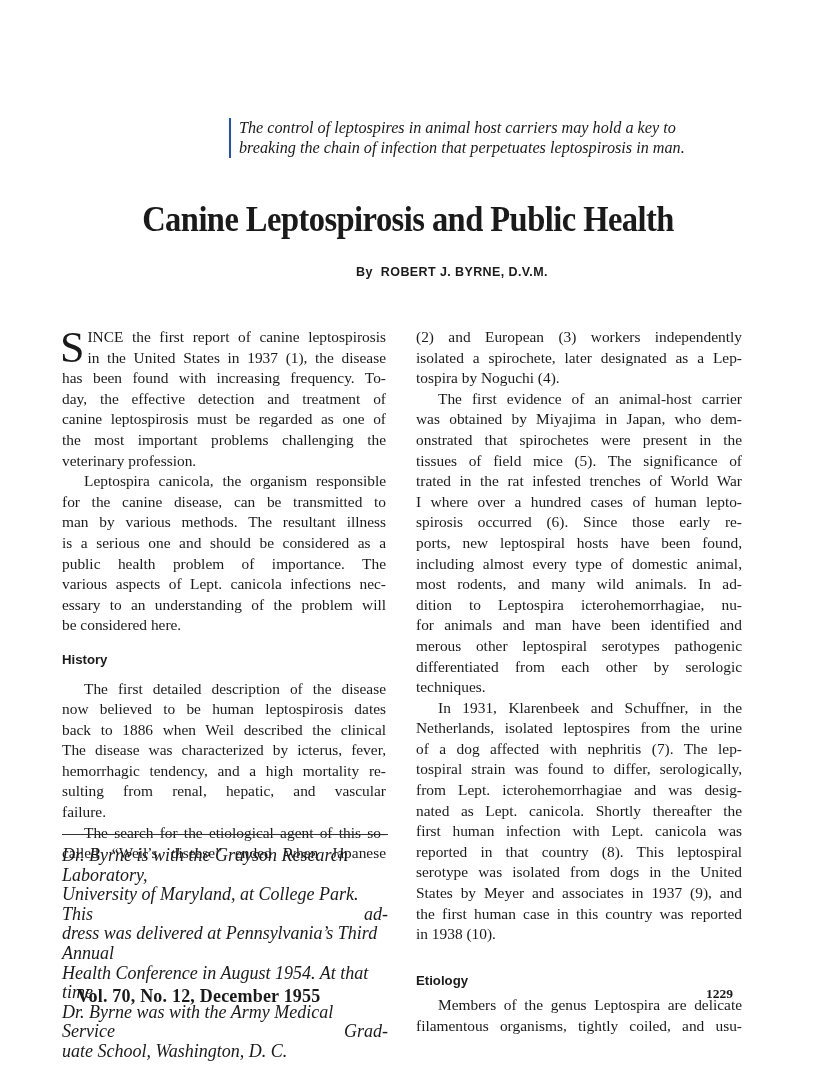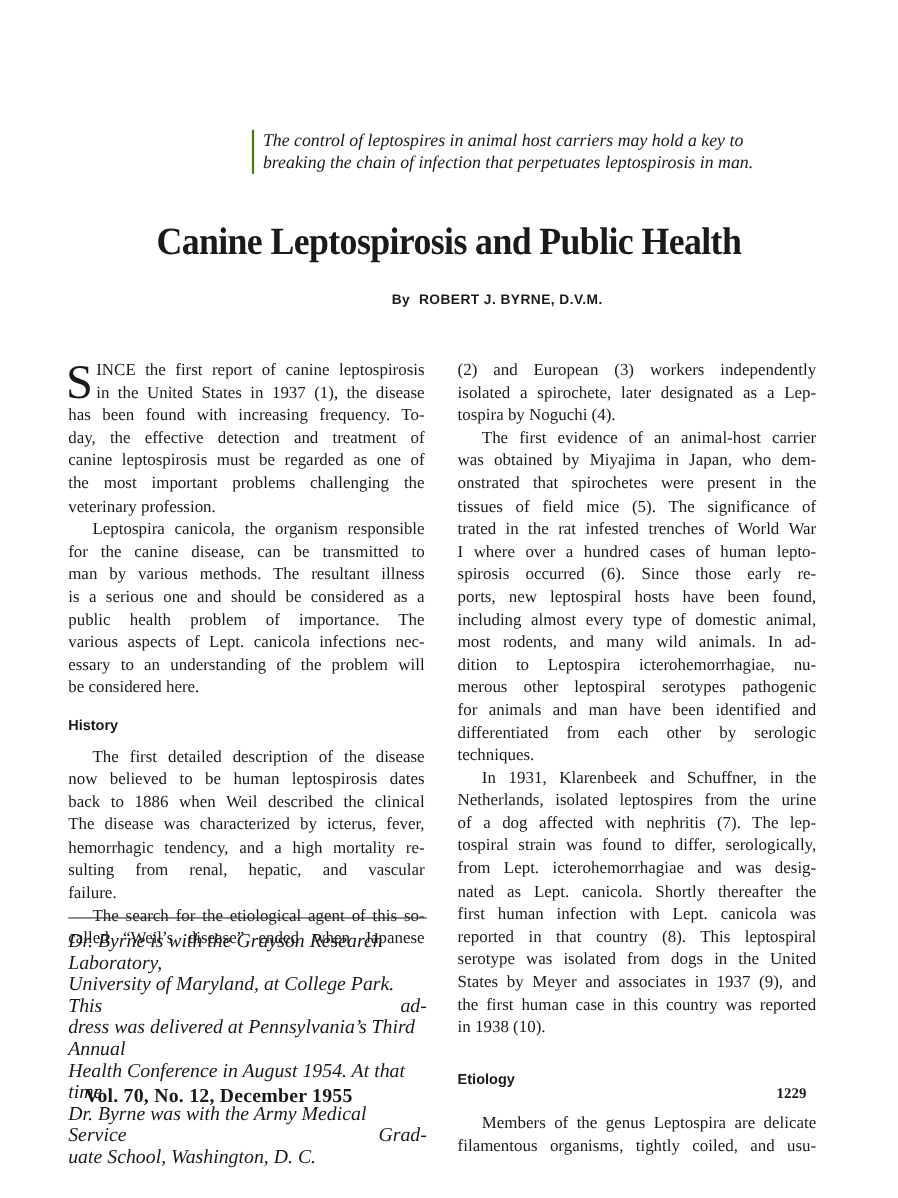--- a/index.html
+++ b/index.html
@@ -1,36 +1,36 @@
 <!DOCTYPE html>
 <html><head>
   <meta charset="utf-8">
   <style>
     html, body { margin: 0; padding: 0; background: #ffffff; }
     body { width: 816px; height: 1089px; position: relative; overflow: hidden; color: #1a1a1a; font-family: "DejaVu Serif", serif; }
     .abs { position: absolute; }
 
-    .pullquote { left: 229px; top: 118px; width: 530px; font-family: "Liberation Serif", serif; font-style: italic; font-size: 16.2px; line-height: 20px; padding-left: 8px; border-left: 2px solid #4d7c0f; }
+    .pullquote { left: 229px; top: 118px; width: 530px; font-family: "Liberation Serif", serif; font-style: italic; font-size: 16.2px; line-height: 20px; padding-left: 8px; border-left: 2px solid #1d4ed8; }
     .pullquote div { white-space: nowrap; }
 
     .title { left: 0; width: 816px; top: 198px; text-align: center; font-family: "Liberation Serif", serif; font-weight: bold; font-size: 35px; letter-spacing: -0.6px; line-height: 44px; transform: scaleX(0.93); transform-origin: center; }
     .byline { left: 0; width: 816px; top: 265px; text-align: center; font-family: "Liberation Sans", sans-serif; font-weight: bold; font-size: 12.5px; letter-spacing: 0.4px; margin-left: 44px; }
     .byline .name { margin-left: 8px; }
 
     .col { font-family: "Liberation Serif", serif; font-size: 15.4px; line-height: 20.6px; text-align: justify; }
     .col-left { left: 62px; top: 327px; width: 324px; }
     .col-right { left: 416px; top: 327px; width: 326px; }
     .col p { margin: 0; text-indent: 22px; }
     .col p.noindent { text-indent: 0; }
     .line { display: block; text-align-last: justify; }
     .line.last { text-align-last: left; }
 
     .dropcap { float: left; font-size: 44px; line-height: 38px; margin: 2px 3px 0 -2px; font-family: "Liberation Serif", serif; }
     .heading { font-family: "Liberation Sans", sans-serif; font-weight: bold; font-size: 13.2px; margin: 14px 0 8px 0; text-indent: 0; }
-    .col-right .heading { margin-top: 26px; margin-bottom: 20px; }
+    .col-right .heading { margin-top: 26px; margin-bottom: 4px; }
 
     .rule { left: 62px; top: 834px; width: 326px; height: 1px; background: #333; }
     .footnote { left: 62px; top: 846px; width: 326px; font-family: "Liberation Serif", serif; font-style: italic; font-size: 18px; line-height: 19.6px; }
 
     .footer-left { left: 77px; top: 986px; font-family: "Liberation Serif", serif; font-weight: bold; font-size: 18px; letter-spacing: 0.2px; }
     .footer-right { left: 706px; top: 986px; font-family: "Liberation Serif", serif; font-weight: bold; font-size: 13.5px; }
   </style>
 </head>
 <body>
 
@@ -102,22 +102,22 @@
     <span class="line">was obtained by Miyajima in Japan, who dem-</span>
     <span class="line">onstrated that spirochetes were present in the</span>
     <span class="line">tissues of field mice (5). The significance of</span>
     <span class="line">trated in the rat infested trenches of World War</span>
     <span class="line">I where over a hundred cases of human lepto-</span>
     <span class="line">spirosis occurred (6). Since those early re-</span>
     <span class="line">ports, new leptospiral hosts have been found,</span>
     <span class="line">including almost every type of domestic animal,</span>
     <span class="line">most rodents, and many wild animals. In ad-</span>
     <span class="line">dition to Leptospira icterohemorrhagiae, nu-</span>
+    <span class="line">for animals and man have been identified and</span>
     <span class="line">merous other leptospiral serotypes pathogenic</span>
-    <span class="line">for animals and man have been identified and</span>
     <span class="line">differentiated from each other by serologic</span>
     <span class="line last">techniques.</span>
   </p>
   <p class="noindent">
     <span class="line" style="padding-left:22px">In 1931, Klarenbeek and Schuffner, in the</span>
     <span class="line">Netherlands, isolated leptospires from the urine</span>
     <span class="line">of a dog affected with nephritis (7). The lep-</span>
     <span class="line">tospiral strain was found to differ, serologically,</span>
     <span class="line">from Lept. icterohemorrhagiae and was desig-</span>
     <span class="line">nated as Lept. canicola. Shortly thereafter the</span>

